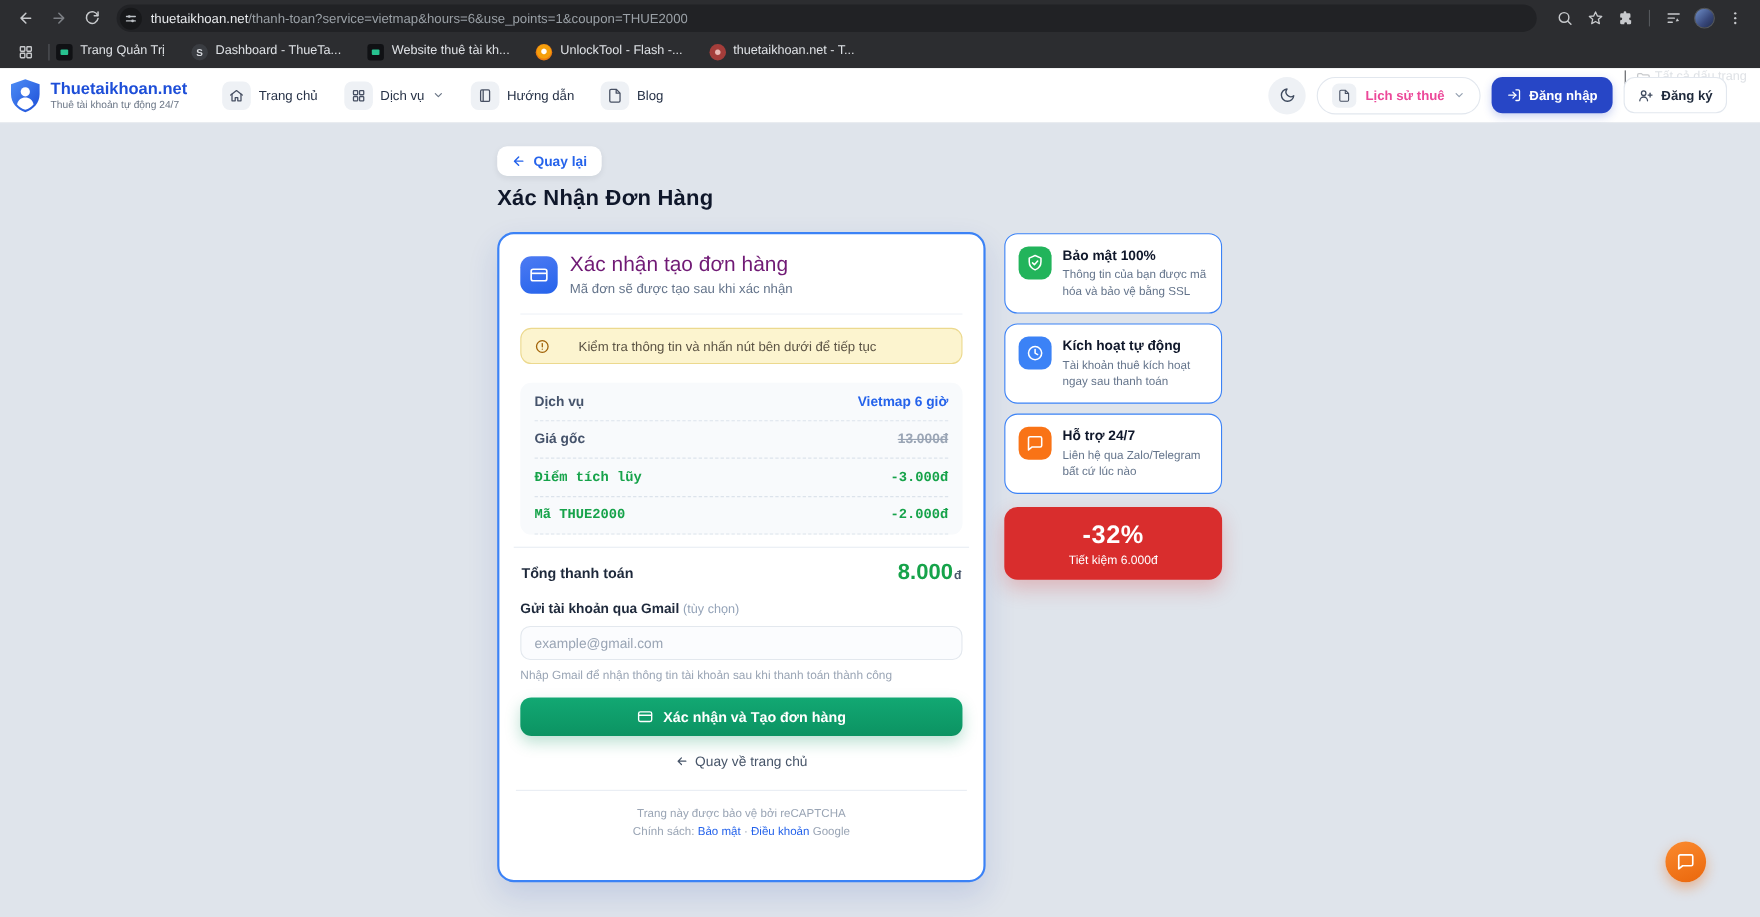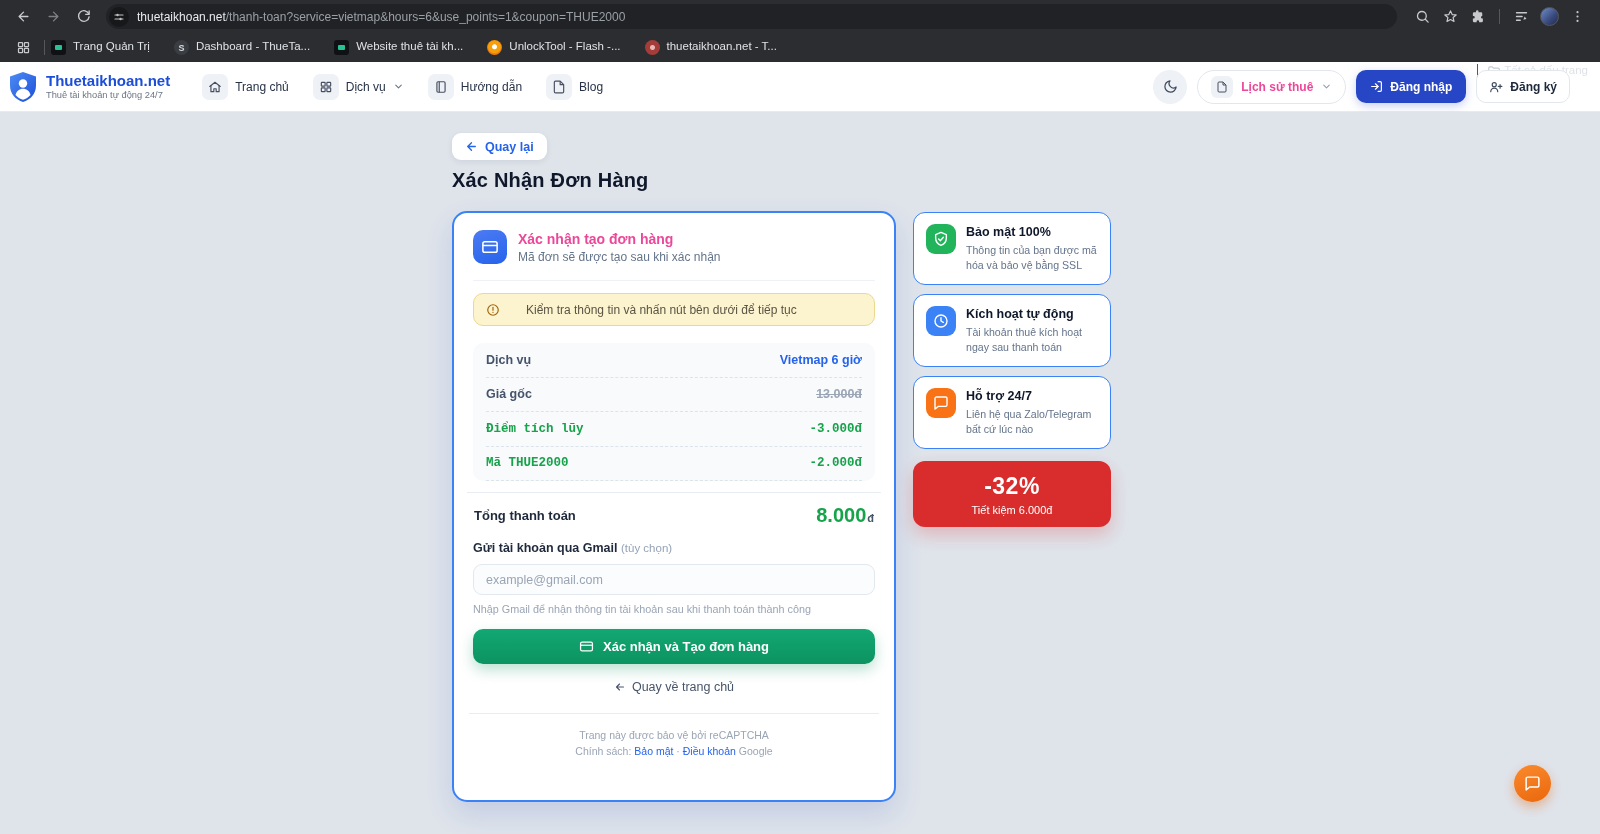--- a/index.html
+++ b/index.html
@@ -60,21 +60,21 @@
   
   .page { position:relative; height:722px; background:#dfe4eb; }
   .back-btn { position:absolute; left:452px; top:21px; height:27px; display:flex; align-items:center; gap:7px; background:#fff; border:none; border-radius:9px; padding:0 13px; font-family:inherit; font-size:12.5px; font-weight:600; color:#2563eb; box-shadow:0 2px 6px rgba(15,23,42,.08); cursor:pointer; }
   .back-btn svg { width:13px; height:13px; }
   .page-title { position:absolute; left:452px; top:57px; font-size:20px; font-weight:800; color:#0f172a; letter-spacing:.2px; }
 
   .order-card { position:absolute; left:452px; top:99px; width:444px; height:591px; background:#fff; border:2px solid #3b82f6; border-radius:15px; box-shadow:0 12px 28px rgba(30,64,175,.14); padding:17px 19px 0; }
   .card-head { display:flex; align-items:center; gap:11px; padding-bottom:16px; border-bottom:1px solid #eef2f7; }
   .head-ic { width:34px; height:34px; border-radius:10px; background:linear-gradient(160deg,#4d7bf3,#2563eb); color:#fff; display:flex; align-items:center; justify-content:center; flex:none; }
   .head-ic svg { width:18px; height:18px; }
-  .head-title { font-size:14px; font-weight:700; color:#ec4899; }
+  .head-title { font-size:19px; font-weight:400; color:#701a75; }
   .head-sub { font-size:12px; color:#64748b; margin-top:3px; }
   .notice { margin-top:12px; display:flex; align-items:center; gap:26px; background:#fcf4cf; border:1.5px solid #ecd98e; border-radius:10px; height:33px; padding:0 12px; }
   .notice svg { width:14px; height:14px; color:#a16207; flex:none; }
   .notice span { font-size:12px; color:#5b5344; }
 
   .summary { margin-top:17px; background:#f8fafc; border-radius:10px; padding:0 13px; }
   .srow { display:flex; justify-content:space-between; align-items:center; height:34.5px; border-bottom:1px dashed #dce3eb; font-size:12.5px; }
   .srow .lbl { color:#45536b; font-weight:600; }
   .srow .val { font-weight:700; color:#1e293b; }
   .srow .val.link { color:#2563eb; }

